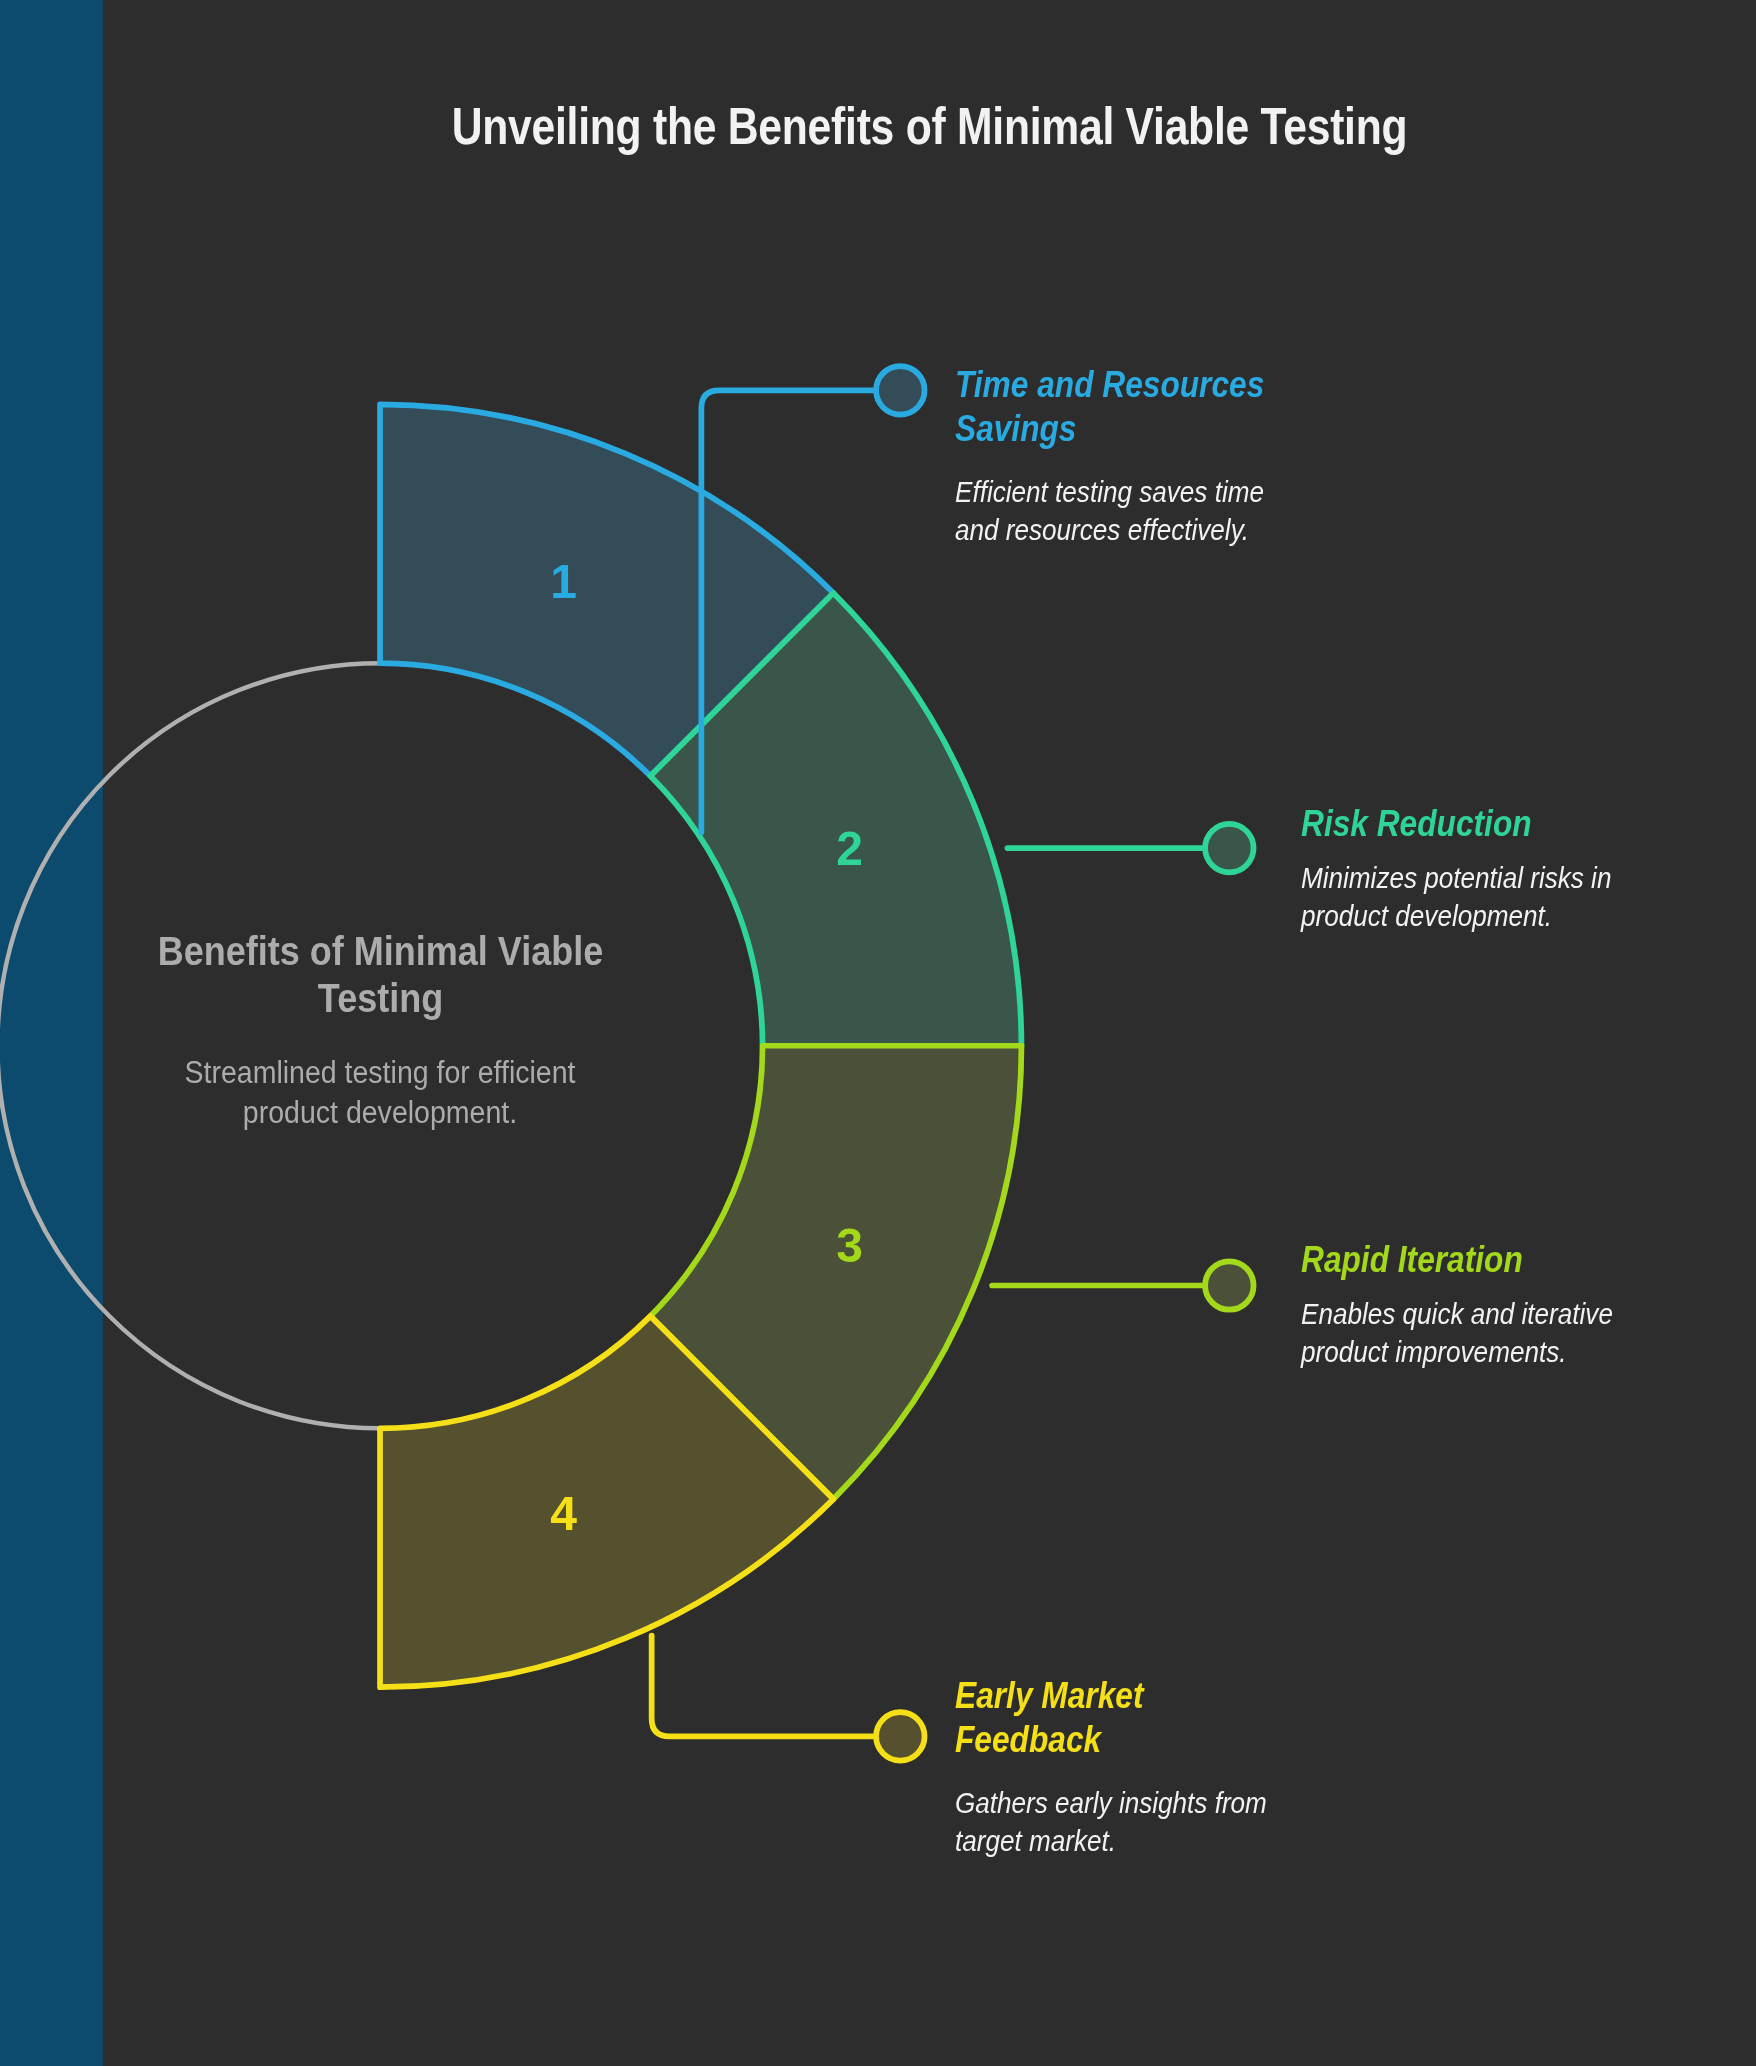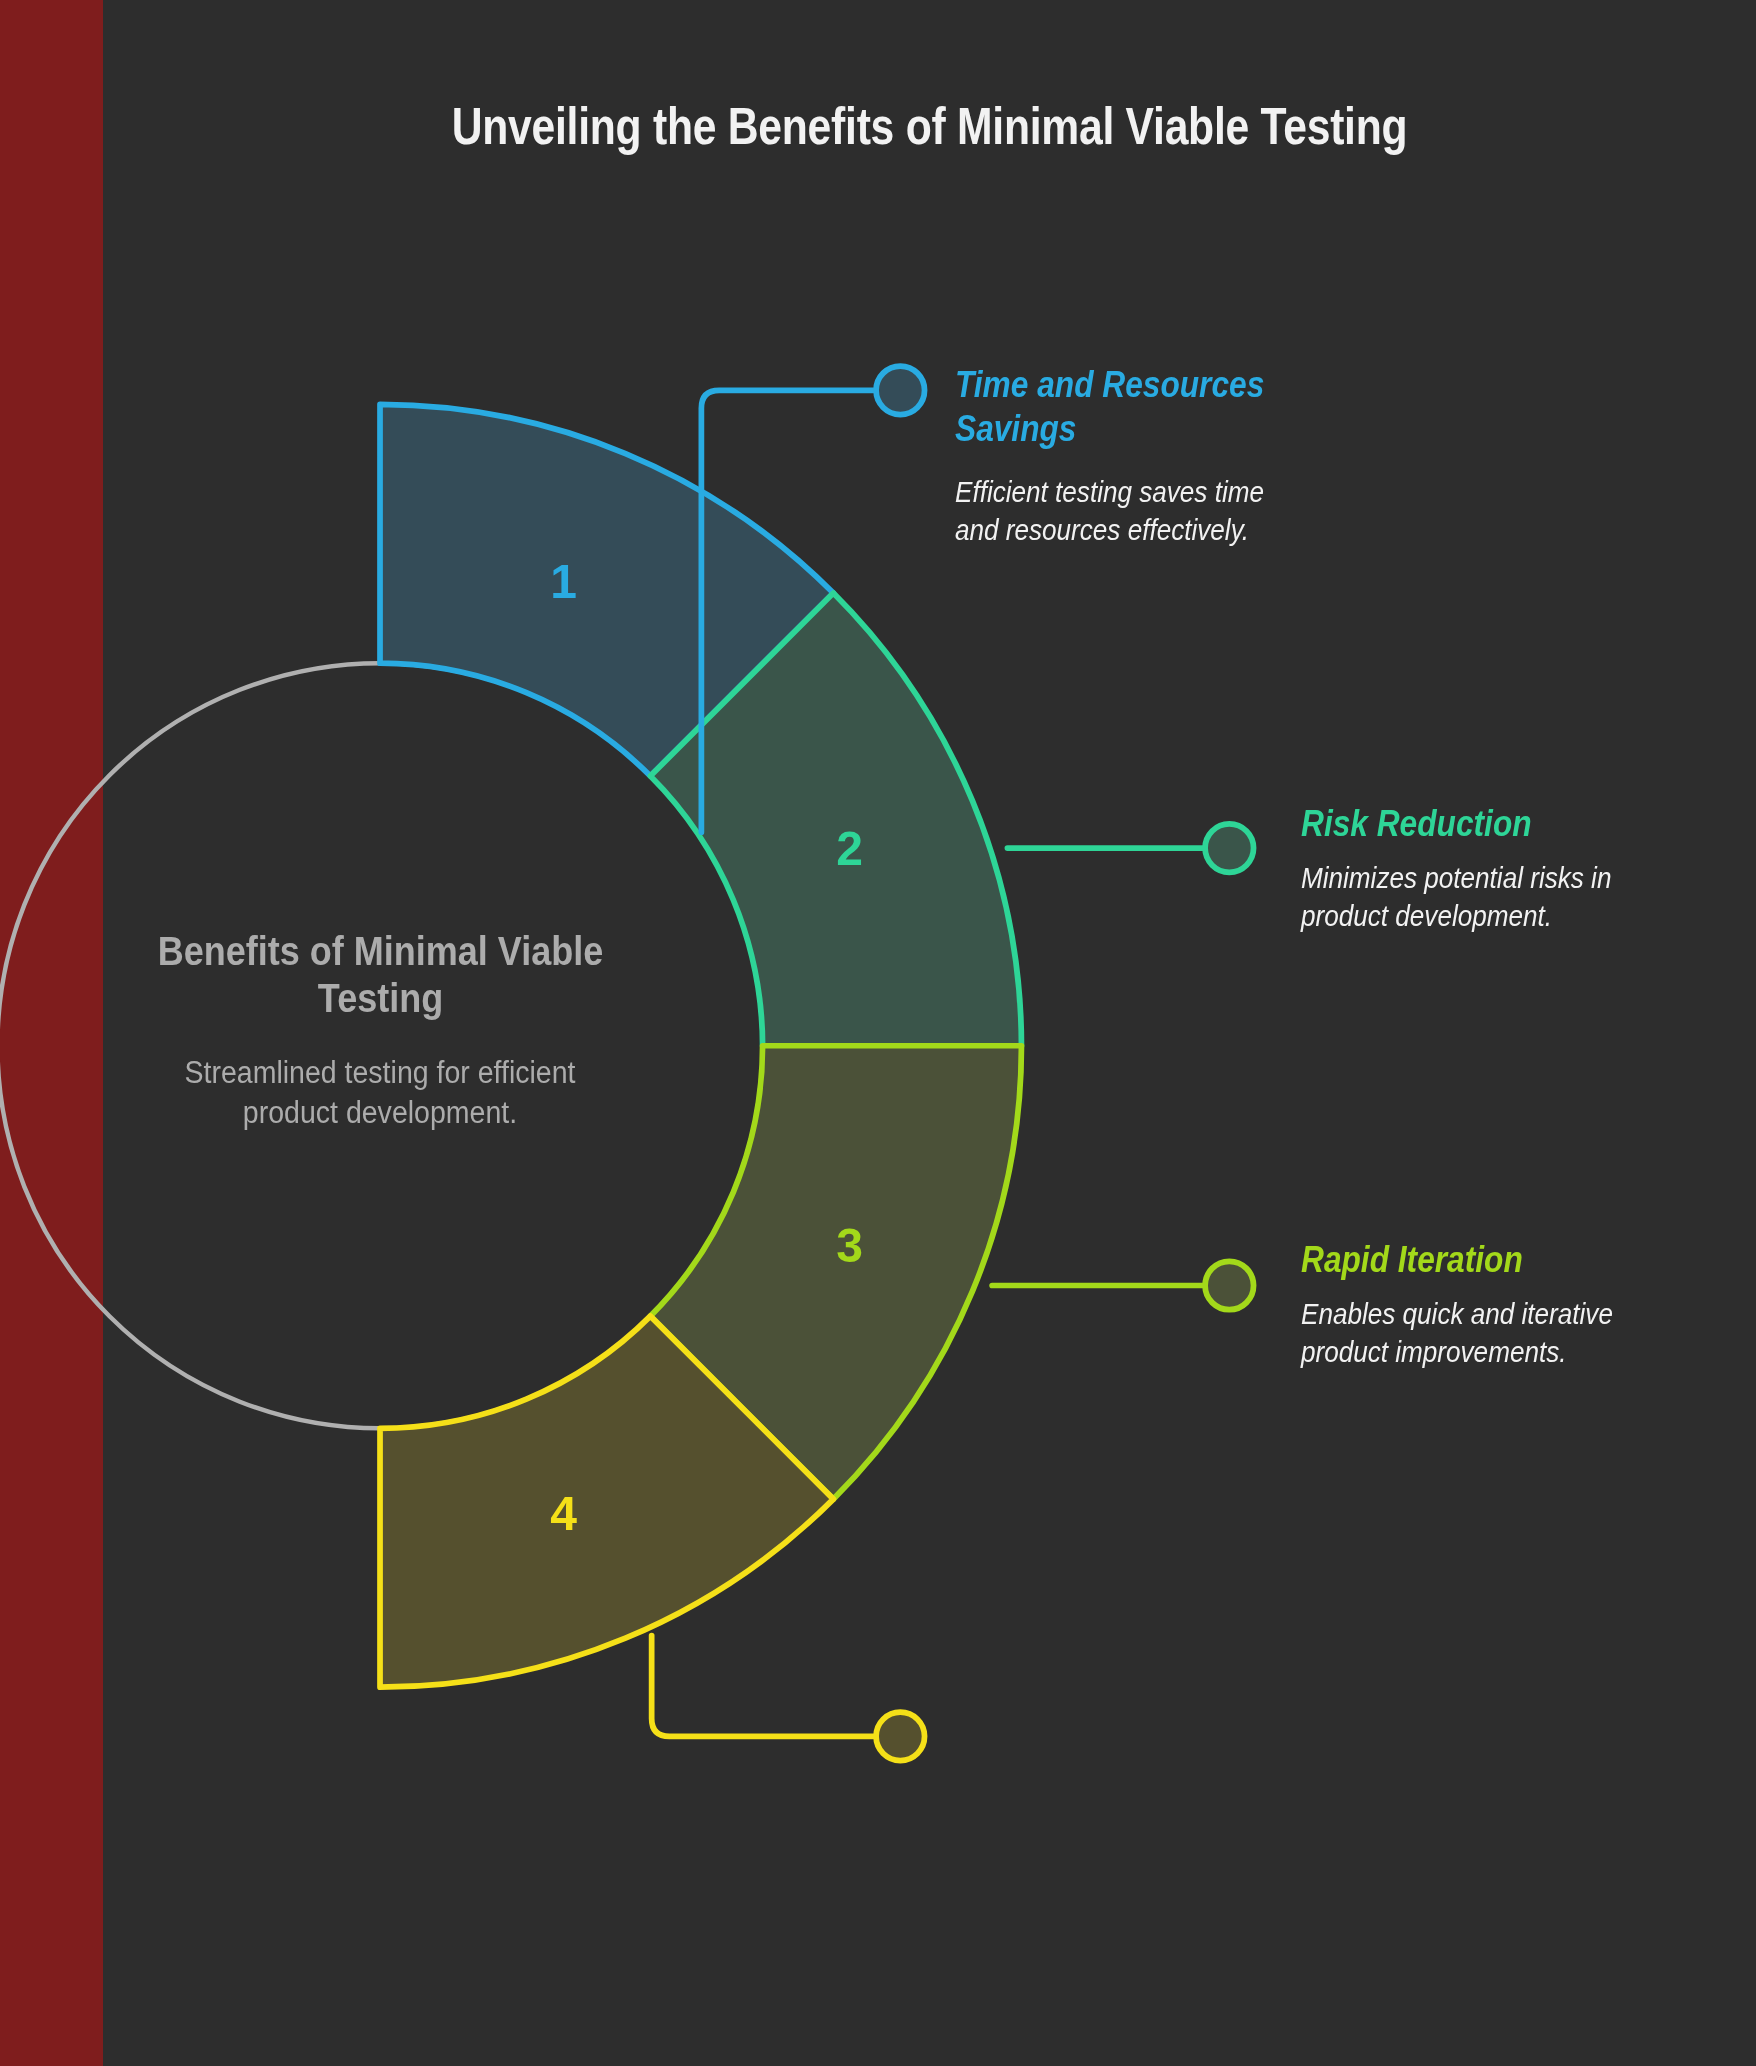--- a/index.html
+++ b/index.html
@@ -4,21 +4,21 @@
 <style>
   html, body {
     margin: 0;
     padding: 0;
     background: #000000;
   }
   #page {
     position: relative;
     width: 1756px;
     height: 2066px;
-    background: #7f1d1d;
+    background: #0c4a6e;
     overflow: hidden;
     font-family: "Liberation Sans", sans-serif;
   }
   #content-bg {
     position: absolute;
     left: 103px;
     top: 0;
     width: 1653px;
     height: 2066px;
     background: #2D2D2D;
@@ -156,15 +156,21 @@
     <div class="label-desc" style="margin-top:14px;">Minimizes potential risks in
 product development.</div>
   </div>
 
   <div class="label-block" style="left:1301px; top:1238px; width:459px;">
     <div class="label-title" style="color:#A3D91A;">Rapid Iteration</div>
     <div class="label-desc" style="margin-top:14px;">Enables quick and iterative
 product improvements.</div>
   </div>
 
+  <div class="label-block" style="left:955px; top:1674px; width:459px;">
+    <div class="label-title" style="color:#F5E018;">Early Market
+Feedback</div>
+    <div class="label-desc" style="margin-top:23px;">Gathers early insights from
+target market.</div>
+  </div>
 
 </div>
 
 
 </body></html>

